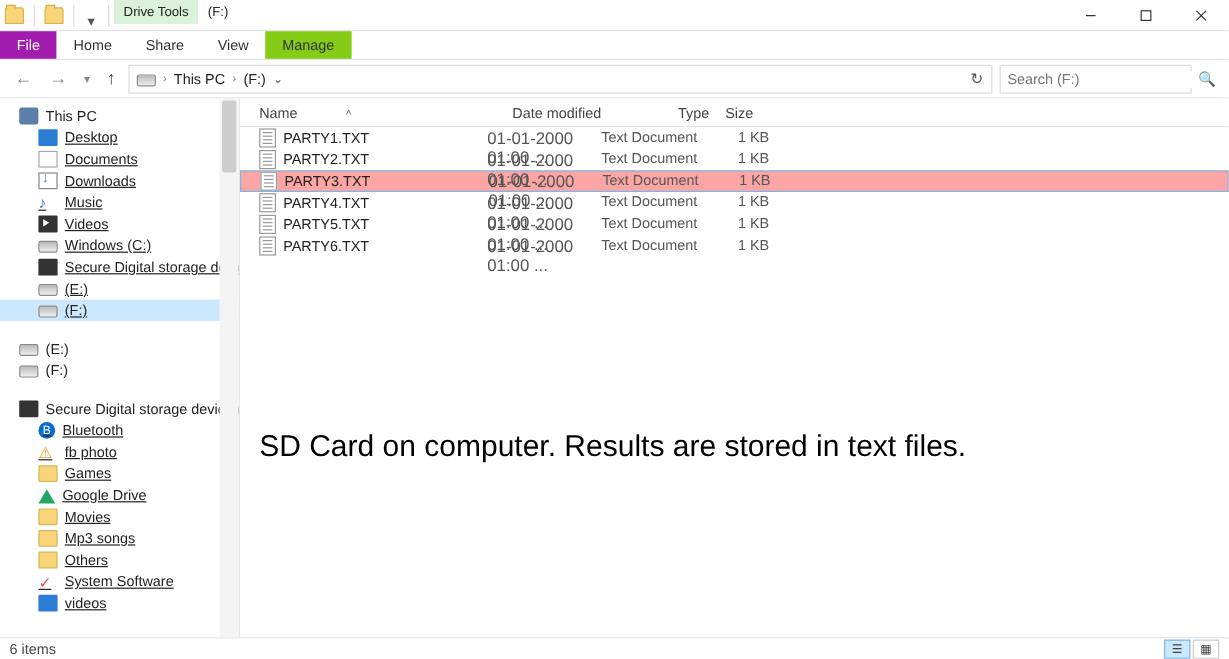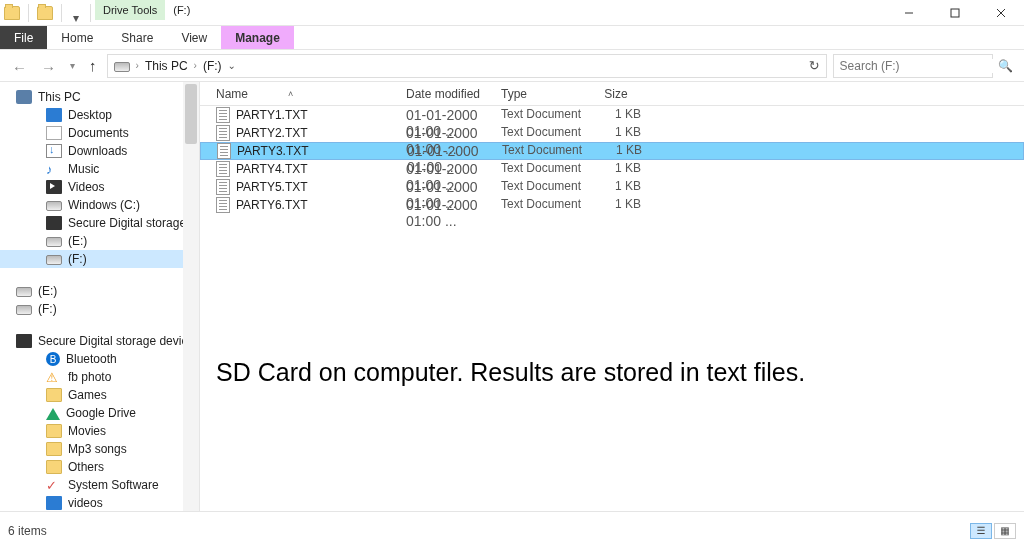--- a/index.html
+++ b/index.html
@@ -13,41 +13,41 @@
 .tb-sep { width:1px; height:18px; background:#ddd; margin:0 4px; align-self:center; }
 .tb-arrow { width:12px; height:12px; display:flex; align-items:center; justify-content:center; color:#555; position:relative; top:5px}
 .tb-drive { font-size:11px; color:#222; background:#d9f2d9; padding:4px 8px; }
 .tb-title { padding:4px 8px; font-size:11px; color:#222; }
 .tb-right { margin-left:auto; display:flex; }
 .tb-btn { width:46px; display:flex; align-items:center; justify-content:center; color:#333; }
 
 
 .ribbon { height:24px; display:flex; align-items:stretch; border-bottom:1px solid #e5e5e5; }
 .rtab { padding:4px 14px; font-size:12px; color:#333; display:flex; align-items:center; }
-.rtab.file { background:#404040; color:#fff; }
-.rtab.drive { background:#f0abfc; color:#333;font-weight:bold; }
+.rtab.file { background:#a21caf; color:#fff; }
+.rtab.drive { background:#84cc16; color:#333; }
 
 
 .navrow { height:32px; display:flex; align-items:center; gap:6px; padding:0 8px; border-bottom:1px solid #e5e5e5; }
 .nav-arrow { color:#888; padding:2px 4px; font-size:15px; }
 .nav-up { color:#333; font-size:15px; padding:2px 4px; }
 .addr { flex:1; display:flex; align-items:center; gap:6px; border:1px solid #ddd; height:24px; padding:0 6px; max-width:720px; }
 .addr .crumb { font-size:12px; color:#222; }
 .addr .sep { color:#888; font-size:10px; }
 .addr-refresh { margin-left:auto; color:#555; font-size:13px; }
 .addr-dd { color:#555; font-size:10px; }
 .search { width:160px; height:24px; border:1px solid #ddd; display:flex; align-items:center; padding:0 6px; color:#888; gap:4px;}
 .search input { border:none; outline:none; flex:1; font-size:12px; color:#888; }
 
 
 .body { flex:1; display:flex; min-height:0; }
 .tree { width:200px; border-right:1px solid #e5e5e5; overflow-y:auto; padding-top:6px; position:relative; }
 .tree-inner { padding-bottom:20px; }
 .tree-item { display:flex; align-items:center; gap:6px; padding:2px 4px 2px 16px; font-size:12px; color:#222; white-space:nowrap; }
-.tree-item.indent { padding-left:46px; }
+.tree-item.indent { padding-left:32px;text-decoration:underline; }
 .tree-item.selected { background:#cce8ff; }
 .tree-spacer { height:14px; }
 .ic { width:16px; height:14px; flex:none; display:inline-block; }
 .ic-folder { background:#f8d578; border:1px solid #d8b656; border-radius:1px; }
 .ic-pc { background:#5a7fa8; border-radius:2px; }
 .ic-desktop { background:#2b7cd3; border-radius:1px; }
 .ic-doc { background:#fff; border:1px solid #aaa; }
 .ic-down { background:#fff; border:1px solid #888; position:relative; }
 .ic-down::after{content:"↓";position:absolute;left:2px;top:-2px;color:#2b7cd3;font-size:11px;}
 .ic-music { color:#2b7cd3; font-size:13px; }
@@ -60,38 +60,38 @@
 .ic-bt { width:14px;height:14px;background:#0a6ed1;border-radius:50%;color:#fff;font-size:10px;display:flex;align-items:center;justify-content:center;}
 .ic-warn { color:#f0a020; font-size:13px;}
 .ic-gd { width:0;height:0;border-left:7px solid transparent;border-right:7px solid transparent;border-bottom:12px solid #22a565;margin-top:1px;}
 .ic-check { color:#d9534f; font-size:13px;}
 .ic-txt { background:#fff; border:1px solid #999; position:relative; width:14px;height:16px;}
 .ic-txt::after{content:"";position:absolute;left:2px;top:2px;width:8px;height:1px;background:#999;box-shadow:0 3px 0 #999,0 6px 0 #999,0 9px 0 #999;}
 
 
 .files { flex:1; position:relative; overflow:hidden; }
 .cols { display:flex; border-bottom:1px solid #e5e5e5; padding-left:16px; height:24px; align-items:center; color:#444; }
-.col { font-size:12px; }
+.col { font-size:12px;text-align:right; }
 .col.name { width:190px; display:flex; align-items:center; gap:40px;}
 .col.name .asc { font-size:9px; color:#666; }
 .col.date { width:95px; }
 .col.type { width:90px; }
 .col.size { width:50px; text-align:center; }
 .row { display:flex; padding:1px 0 1px 16px; align-items:flex-start; height:18px; }
-.row.selected { background:#7dd3fc; border:1px solid #7bb7e8; padding-top:0;padding-bottom:0;}
+.row.selected { background:#fca5a5; border:1px solid #7bb7e8; padding-top:0;padding-bottom:0;}
 .cell { font-size:12px; color:#222; }
 .cell.name { width:190px; display:flex; align-items:center; gap:6px; }
 .cell.date { width:95px; color:#555; font-size:14px;}
 .cell.type { width:90px; color:#555; }
 .cell.size { width:50px; text-align:right; color:#555; }
 
 .overlay-text { position:absolute; left:16px; top:276px; font-size:25px; color:#000; font-family:Arial,sans-serif; }
 
 
-.status { height:38px; border-top:1px solid #e5e5e5; display:flex; align-items:center; padding:0 8px; font-size:11px; color:#444; justify-content:space-between;}
+.status { height:18px; border-top:1px solid #e5e5e5; display:flex; align-items:center; padding:0 8px; font-size:11px; color:#444; justify-content:space-between;}
 .status-right { display:flex; gap:2px; }
 .view-btn { width:22px; height:16px; border:1px solid #ccc; display:flex; align-items:center; justify-content:center; font-size:10px;}
 .view-btn.active { background:#cce8ff; border-color:#7bb7e8; }
 
 .scroll-ind { position:absolute; right:0; top:0; bottom:0; width:16px; background:#f4f4f4; }
 .scroll-ind .thumb { position:absolute; left:2px; right:2px; top:2px; height:60px; background:#cdcdcd; border-radius:2px;}
 </style>
 </head>
 <body>
 

